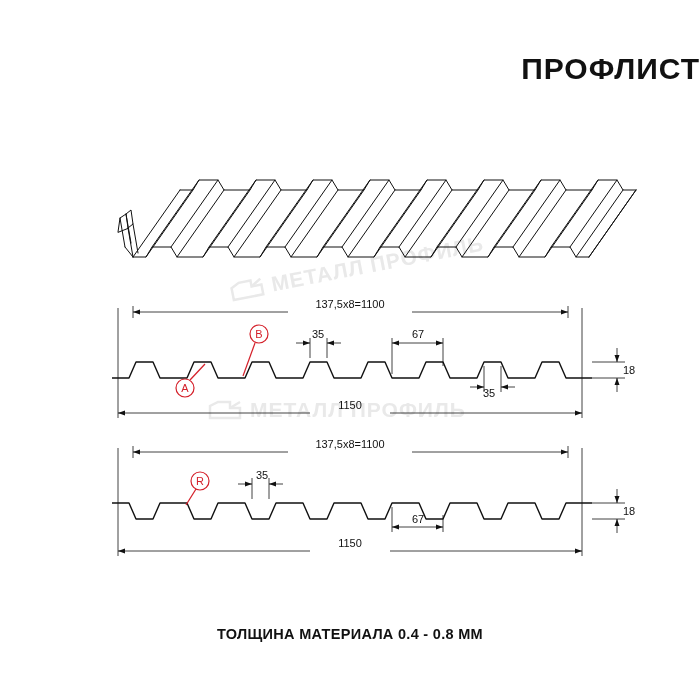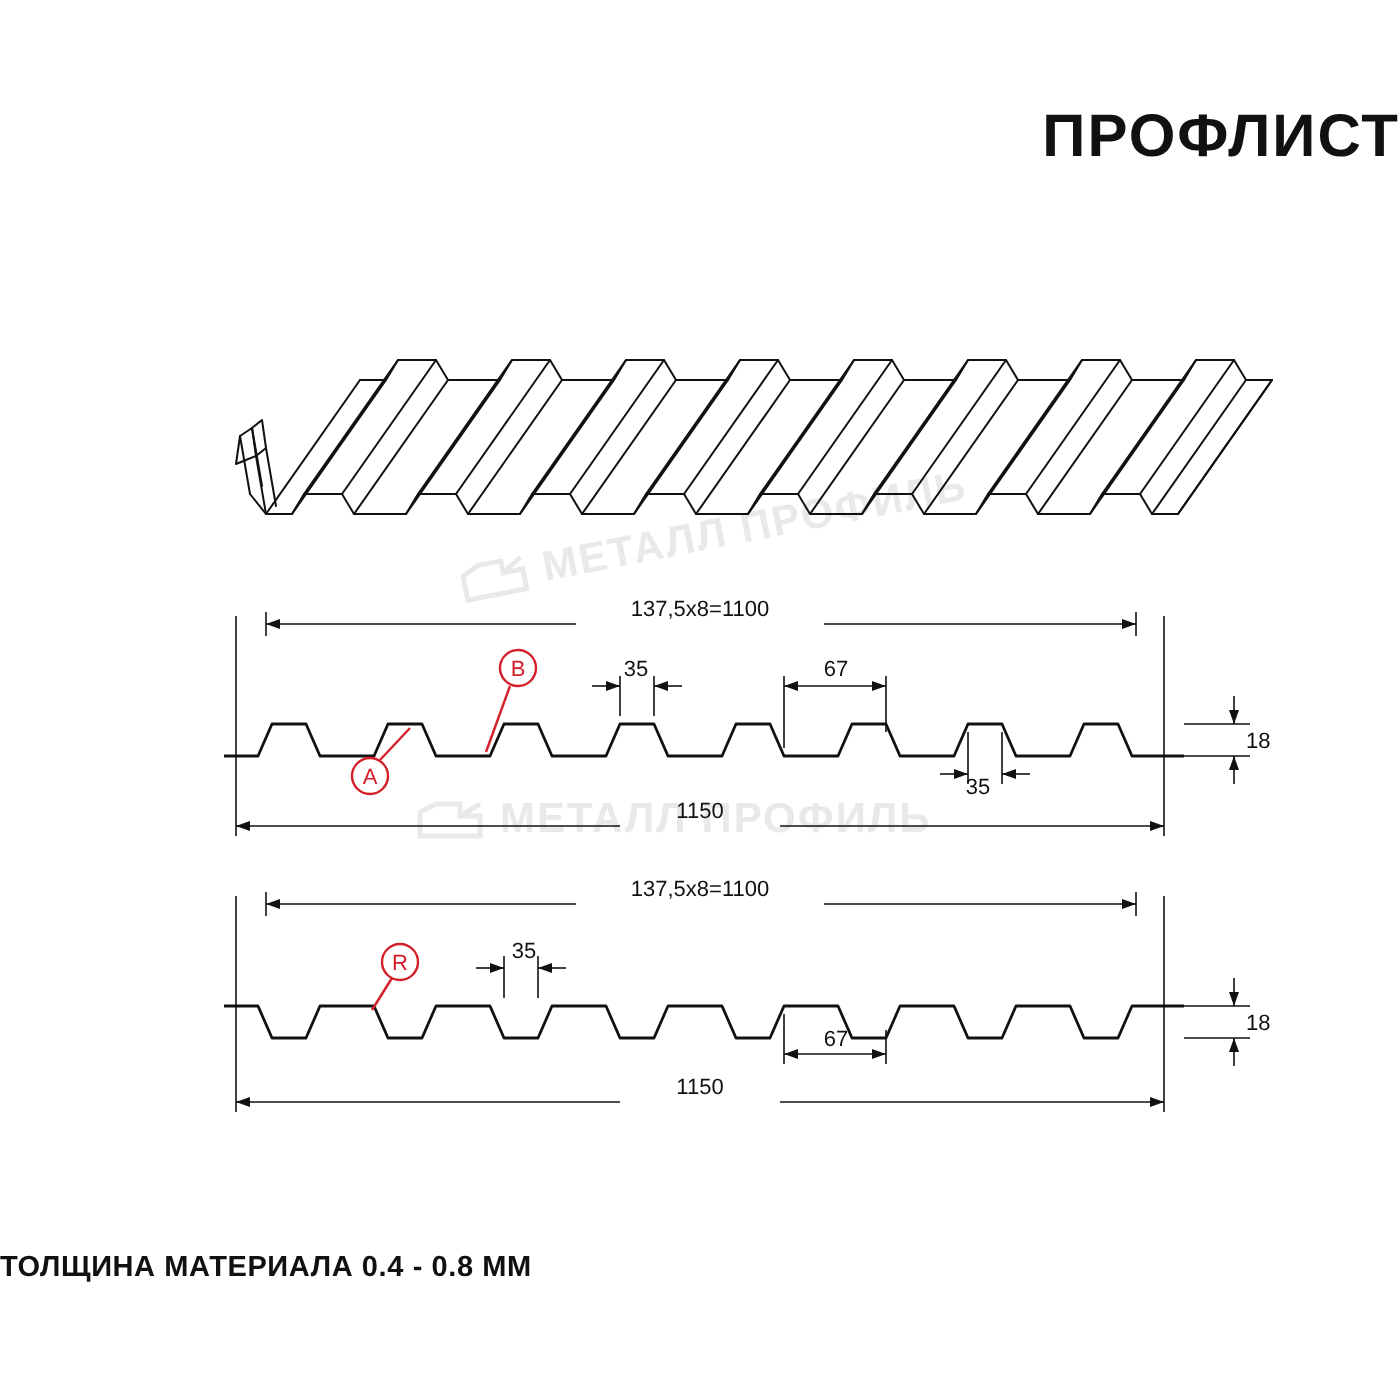--- a/index.html
+++ b/index.html
@@ -44,21 +44,21 @@
     color: #111111;
     letter-spacing: 0.5px;
   }
 
   
   .footer-note {
     position: absolute;
     left: 0;
     right: 0;
     bottom: 58px;
-    text-align: left;
+    text-align: center;
     font-size: 14.5px;
     font-weight: bold;
     color: #111111;
     letter-spacing: 0.3px;
   }
 
   
   .canvas {
     position: absolute;
     left: 0;

